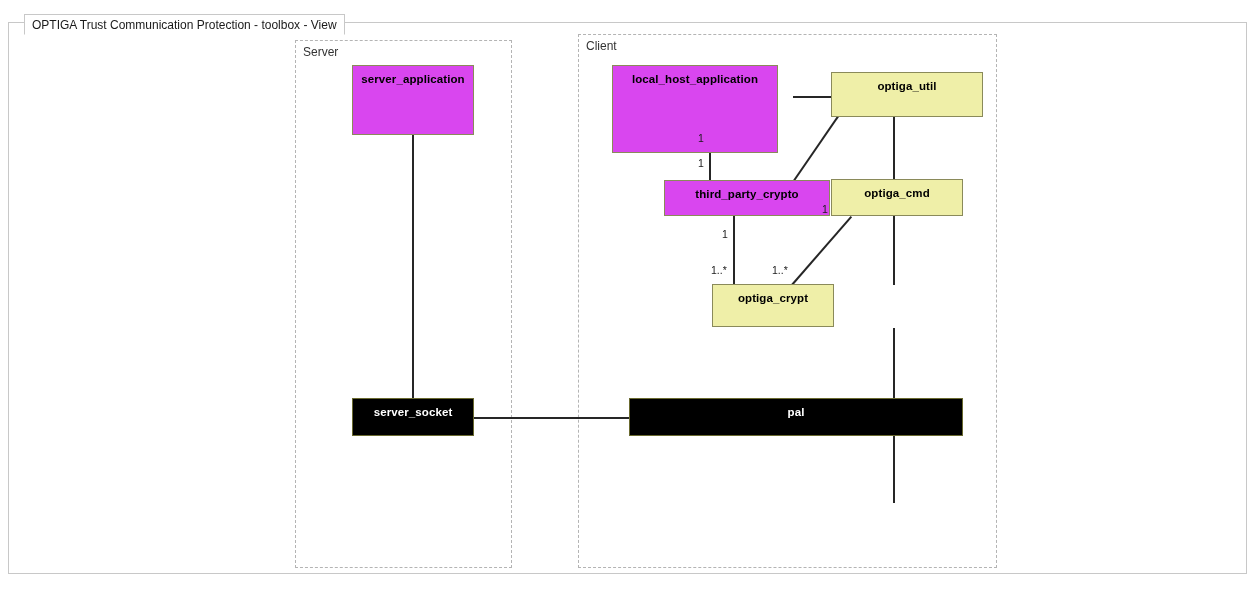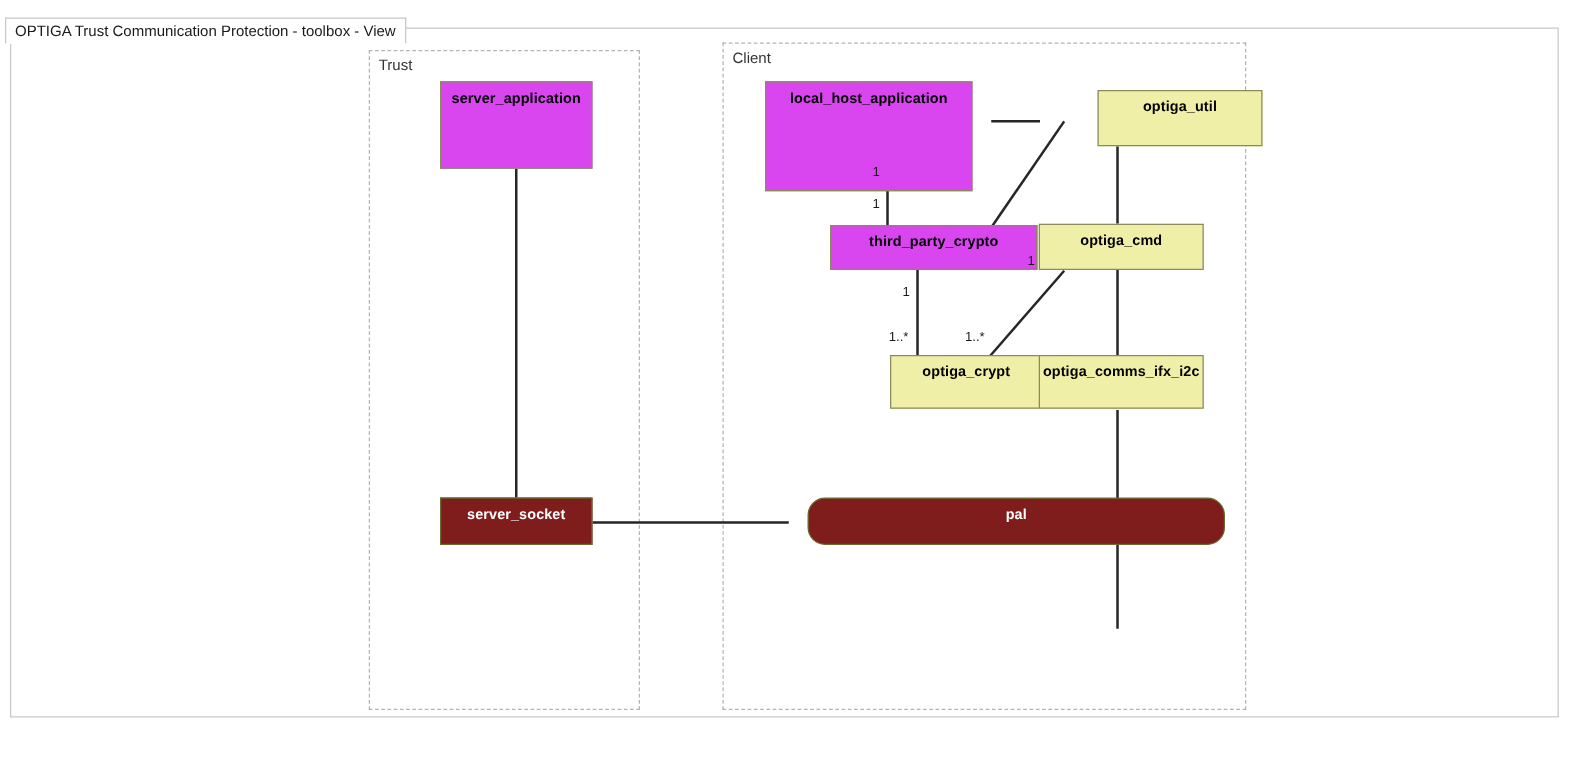--- a/index.html
+++ b/index.html
@@ -24,21 +24,21 @@
     top: 22px;
     width: 1239px;
     height: 552px;
     border: 1px solid #c8c8c8;
     box-sizing: border-box;
     background: #ffffff;
   }
   
   .title-tab {
     position: absolute;
-    left: 4px;
+    left: 24px;
     top: 14px;
     height: 21px;
     padding: 0 7px;
     border: 1px solid #c8c8c8;
     border-bottom: 1px solid #ffffff;
     background: #ffffff;
     box-sizing: border-box;
     display: flex;
     align-items: center;
     font-size: 12px;
@@ -81,21 +81,21 @@
   }
   .node.cyan {
     background: #d946ef;
     border-color: #8a8a5a;
   }
   .node.yellow {
     background: #efefa8;
     border-color: #8a8a5a;
   }
   .node.green {
-    background: #7f1d1d;
+    background: #000000;
     border-color: #6a6a30;
   }
   .node.green .node-label {
     color: #ffffff;
   }
   
   .line-v {
     position: absolute;
     width: 2px;
     background: #262626;
@@ -128,21 +128,21 @@
 
 <div id="canvas">
 
   <div class="window-frame"></div>
 
   <div class="title-tab">
     <span>OPTIGA Trust Communication Protection - toolbox - View</span>
   </div>
 
   <div class="package" style="left:295px; top:40px; width:217px; height:528px;">
-    <span class="package-label">Trust</span>
+    <span class="package-label">Server</span>
   </div>
 
   <div class="package" style="left:578px; top:34px; width:419px; height:534px;">
     <span class="package-label">Client</span>
   </div>
 
   <div class="line-v" style="left:412px; top:135px; height:263px;"></div>
 
   <div class="line-h" style="left:474px; top:417px; width:157px;"></div>
 
@@ -169,41 +169,38 @@
   </div>
 
   <div class="node green" style="left:352px; top:398px; width:122px; height:38px;">
     <span class="node-label">server_socket</span>
   </div>
 
   <div class="node cyan" style="left:612px; top:65px; width:166px; height:88px;">
     <span class="node-label">local_host_application</span>
   </div>
 
-  <div class="node yellow" style="left:831px; top:72px; width:132px; height:45px;margin-left:47px;">
+  <div class="node yellow" style="left:831px; top:72px; width:152px; height:45px;">
     <span class="node-label">optiga_util</span>
   </div>
 
   <div class="node cyan" style="left:664px; top:180px; width:166px; height:36px;">
     <span class="node-label">third_party_crypto</span>
   </div>
 
   <div class="node yellow" style="left:831px; top:179px; width:132px; height:37px;">
     <span class="node-label">optiga_cmd</span>
   </div>
 
   <div class="node yellow" style="left:672px; top:284px; width:122px; height:43px;margin-left:40px;">
     <span class="node-label">optiga_crypt</span>
   </div>
 
-  <div class="node yellow" style="left:831px; top:284px; width:132px; height:43px;">
-    <span class="node-label">optiga_comms_ifx_i2c</span>
-  </div>
-
-  <div class="node green" style="left:646px; top:398px; width:334px; height:38px;border-radius:14px;">
+
+  <div class="node green" style="left:629px; top:398px; width:334px; height:38px;">
     <span class="node-label">pal</span>
   </div>
 
 
   <div class="mult" style="left:698px; top:132px;">
     <span>1</span>
   </div>
 
   <div class="mult" style="left:698px; top:157px;">
     <span>1</span>

